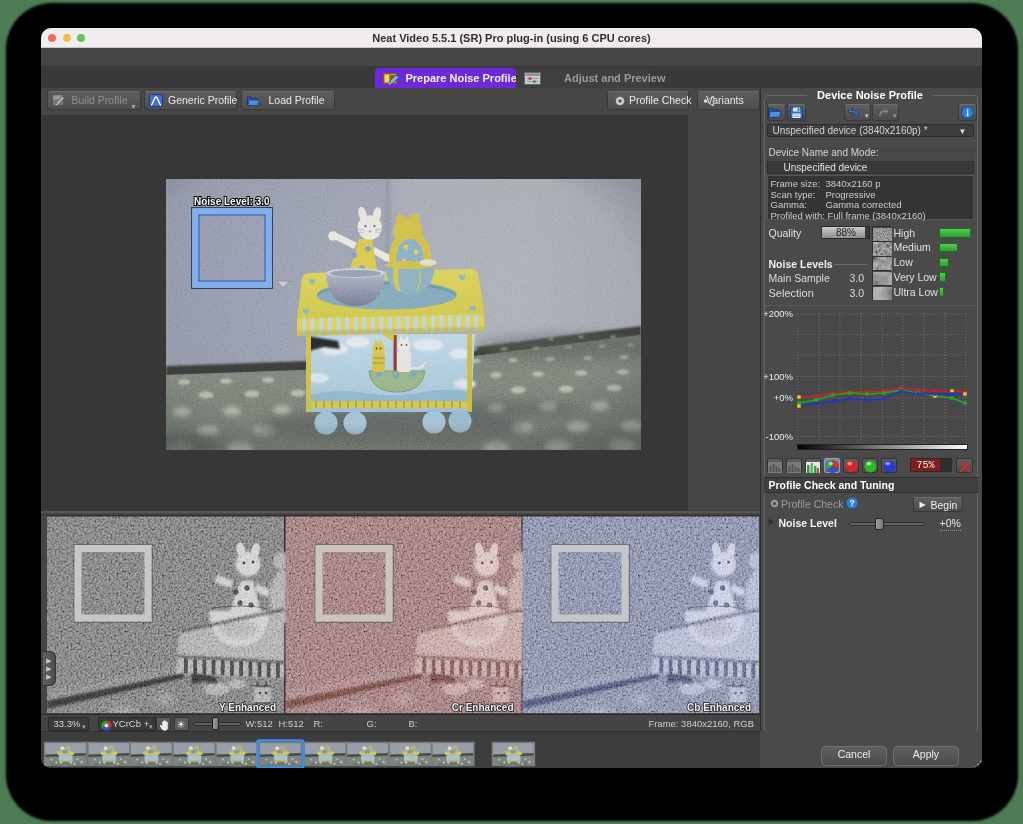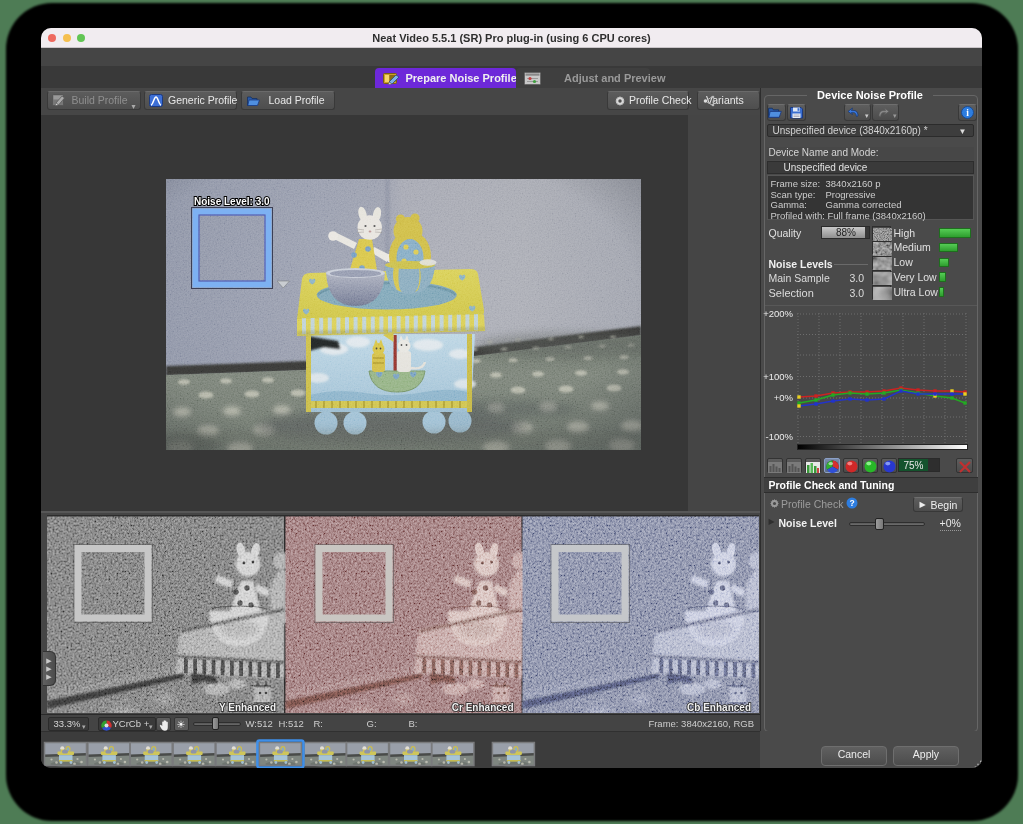--- a/index.html
+++ b/index.html
@@ -608,21 +608,21 @@
           <ellipse cx="4.8" cy="3.6" rx="2.6" ry="1.8" fill="#ff9a9a" opacity="0.8"></ellipse>
         </svg></div>
     <div class="abs cbtn" style="left:101px;"><svg width="13" height="13" viewBox="0 0 13 13" style="margin:0.5px 0 0 1px;">
           <circle cx="6.5" cy="6.5" r="6" fill="#28b828"></circle>
           <ellipse cx="4.8" cy="3.6" rx="2.6" ry="1.8" fill="#a8ffa8" opacity="0.8"></ellipse>
         </svg></div>
     <div class="abs cbtn" style="left:120px;"><svg width="13" height="13" viewBox="0 0 13 13" style="margin:0.5px 0 0 1px;">
           <circle cx="6.5" cy="6.5" r="6" fill="#2838d0"></circle>
           <ellipse cx="4.8" cy="3.6" rx="2.6" ry="1.8" fill="#9ab0ff" opacity="0.8"></ellipse>
         </svg></div>
-    <div class="abs" style="left:137px; top:370px; width:42px; height:14.5px; background:#14532d; border:1px solid #2a2a2a;">
+    <div class="abs" style="left:149px; top:370px; width:42px; height:14.5px; background:#7f1d1d; border:1px solid #2a2a2a;font-family:Liberation Mono, monospace;">
       <div class="abs" style="left:0; top:0; width:29px; text-align:center; color:#e8e8e8; font-size:10px; line-height:13px;">75%</div>
       <div class="abs" style="left:29px; top:0; width:11px; height:12.5px; background:#2e2e2e;"></div>
     </div>
     <div class="abs cbtn" style="left:195px; width:16.5px;"><svg width="12" height="12" style="margin:1.5px 0 0 2px;">
           <path d="M1 1 L11 11 M11 1 L1 11" stroke="#c03030" stroke-width="2.2"></path>
         </svg></div>
     <div class="abs" style="left:2.5px; top:389.5px; width:214.5px; height:15.5px; background:#3f3f3f; border-top:1px solid #2e2e2e; border-bottom:1px solid #2e2e2e; color:#fff; font-weight:bold; font-size:10.5px; line-height:15px; padding-left:5px;">Profile Check and Tuning</div>
     <svg class="abs" style="left:7.5px; top:410.5px;" width="11" height="11" viewBox="0 0 12 12">
         <path d="M6 1 L6.8 2.4 L8.4 1.9 L8.6 3.5 L10.2 3.7 L9.5 5.2 L10.8 6 L9.5 6.8 L10.2 8.3 L8.6 8.5 L8.4 10.1 L6.8 9.6 L6 11 L5.2 9.6 L3.6 10.1 L3.4 8.5 L1.8 8.3 L2.5 6.8 L1.2 6 L2.5 5.2 L1.8 3.7 L3.4 3.5 L3.6 1.9 L5.2 2.4 Z" fill="#9a9a9a"></path>
         <circle cx="6" cy="6" r="1.7" fill="#4a4a4a"></circle>

